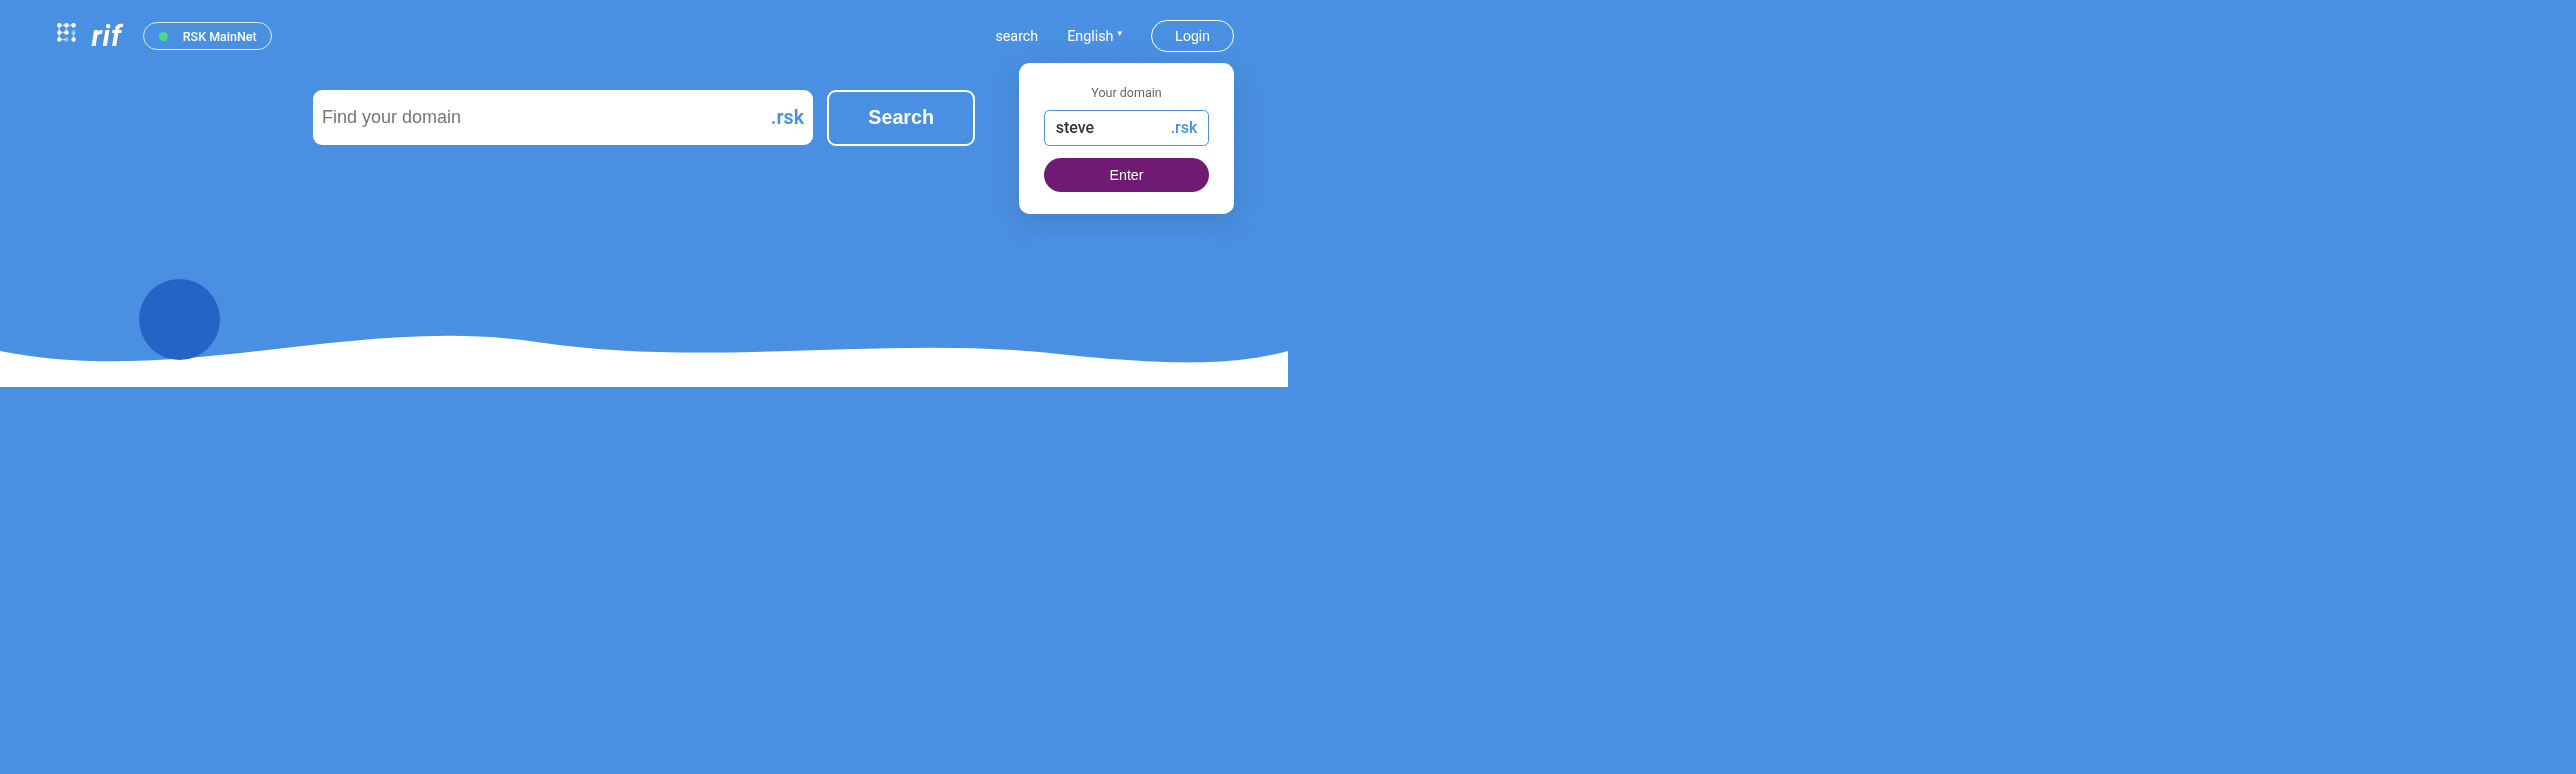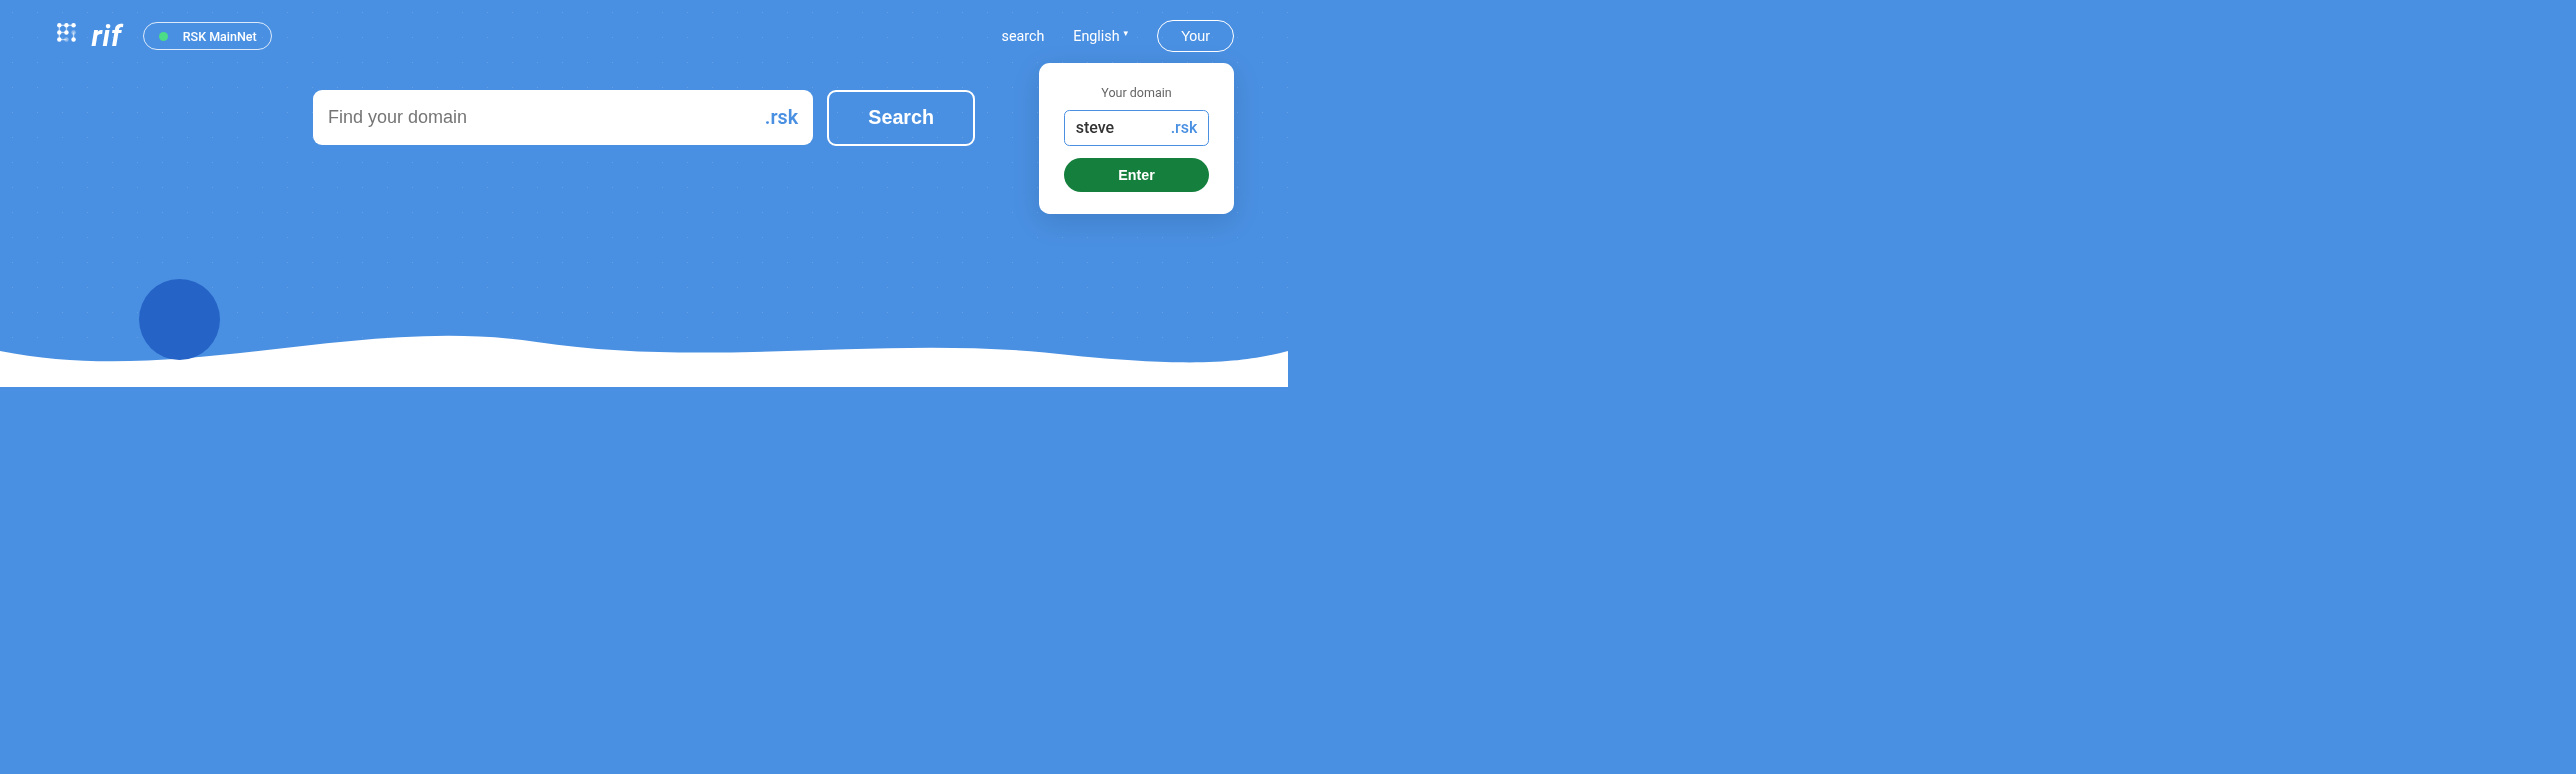--- a/index.html
+++ b/index.html
@@ -145,21 +145,21 @@
     }
 
     
     .domain-card {
       position: absolute;
       top: 63px;
       right: 54px;
       background: white;
       border-radius: 10.7px;
       padding: 21.5px 25px;
-      width: 195px;
+      width: 215px;
       z-index: 20;
       box-shadow: 0 7.2px 29px rgba(0,0,0,0.12);
     }
 
     .domain-card-label {
       text-align: center;
       color: #666;
       font-size: 12.5px;
       margin-bottom: 10.7px;
     }
@@ -182,27 +182,27 @@
     }
 
     .domain-input-ext {
       color: #4a90e2;
       font-size: 16px;
       font-weight: 500;
     }
 
     .domain-enter-btn {
       width: 100%;
-      background: #15803d;
+      background: #701a75;
       color: white;
       border: none;
       border-radius: 21.5px;
       padding: 9px;
       font-size: 14.3px;
-      font-weight: 700;
+      font-weight: 400;
       cursor: pointer;
       text-align: center;
     }
 
     
     .hero {
       position: relative;
       z-index: 5;
       text-align: center;
       padding: 9px 54px 0;
@@ -233,21 +233,21 @@
       gap: 0;
       max-width: 662px;
       margin: 0 auto;
     }
 
     .search-input-wrapper {
       display: flex;
       align-items: center;
       background: white;
       border-radius: 9px;
-      padding: 16px 15px;
+      padding: 16px 9px;
       flex: 1;
       min-width: 0;
     }
 
     .search-input {
       flex: 1;
       border: none;
       outline: none;
       font-size: 18px;
       color: #aaa;
@@ -316,21 +316,21 @@
 
     <div class="header-spacer"></div>
 
     <span class="nav-search">search</span>
 
     <div class="lang-selector">
       <span>English</span>
       <span class="lang-chevron">▾</span>
     </div>
 
-    <button class="login-btn">Your</button>
+    <button class="login-btn">Login</button>
   </header>
 
   <div class="domain-card">
     <div class="domain-card-label">Your domain</div>
     <div class="domain-input-row">
       <span class="domain-input-value">steve</span>
       <span class="domain-input-ext">.rsk</span>
     </div>
     <button class="domain-enter-btn">Enter</button>
   </div>

